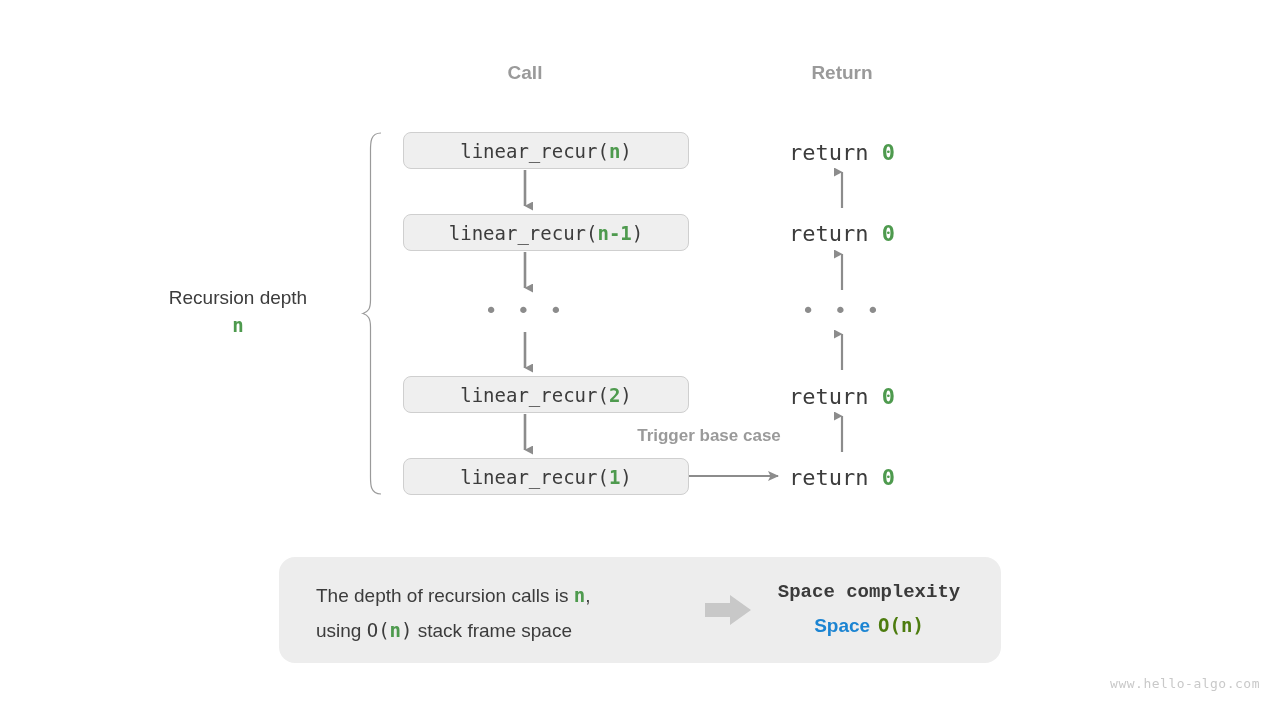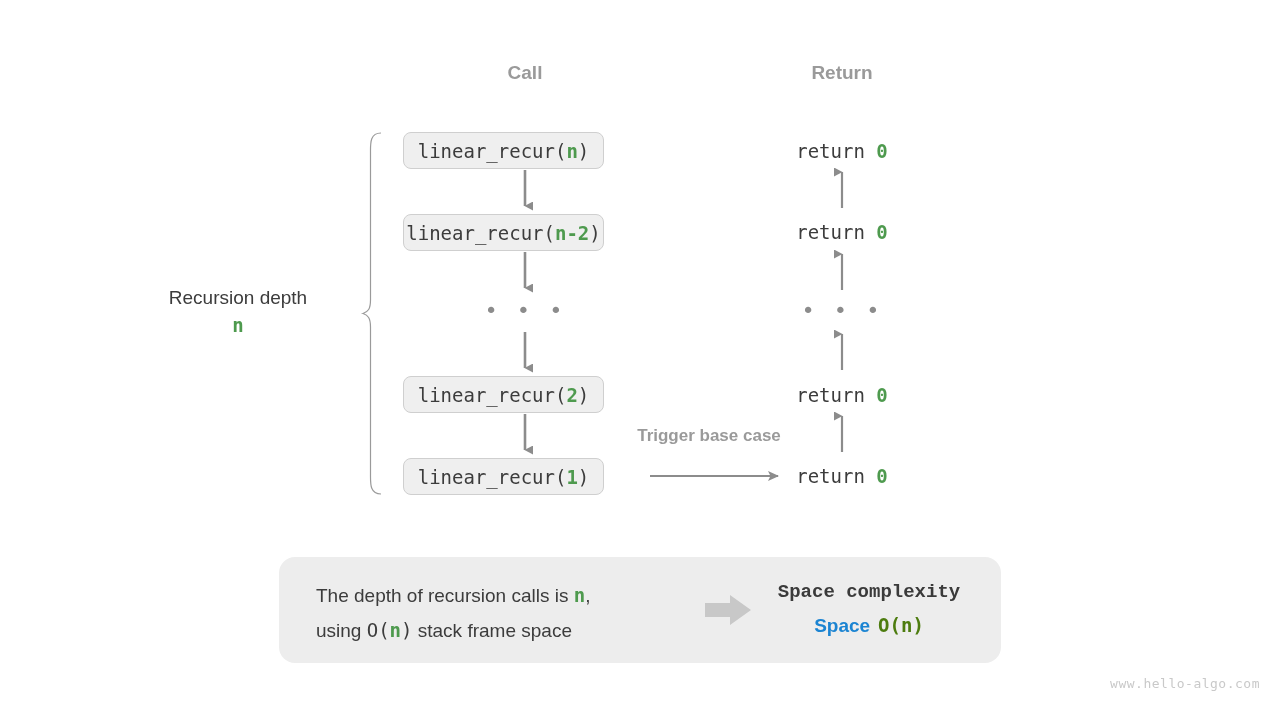--- a/index.html
+++ b/index.html
@@ -33,21 +33,21 @@
     white-space: nowrap;
     transform: translateX(-50%);
   }
   #hdr-call  { left: 525px; top: 62px; }
   #hdr-return{ left: 842px; top: 62px; }
 
   
   .frame-box {
     position: absolute;
     left: 403px;
-    width: 201px;
+    width: 286px;
     height: 37px;
     box-sizing: border-box;
     background: #efefef;
     border: 1px solid #cfcfcf;
     border-radius: 8px;
     display: flex;
     align-items: center;
     justify-content: center;
     font-family: "DejaVu Sans Mono", monospace;
     font-size: 19px;
@@ -61,21 +61,21 @@
   #box-1 { top: 214px; }
   #box-2 { top: 376px; }
   #box-3 { top: 458px; }
 
   
   .ret-label {
     position: absolute;
     left: 842px;
     transform: translateX(-50%);
     font-family: "DejaVu Sans Mono", monospace;
-    font-size: 19px;
+    font-size: 22px;
     color: #3c3c3c;
     white-space: nowrap;
   }
   .ret-label .grn { color: #4e9a4e; font-weight: bold; }
   #ret-0 { top: 140px; }
   #ret-1 { top: 221px; }
   #ret-2 { top: 384px; }
   #ret-3 { top: 465px; }
 
   
@@ -265,21 +265,21 @@
   </svg>
 
   <div class="frame-box" id="box-0">
       <span>linear_recur(</span>
       <span class="grn">n</span>
       <span>)</span>
     </div>
 
   <div class="frame-box" id="box-1">
       <span>linear_recur(</span>
-      <span class="grn">n-2</span>
+      <span class="grn">n-1</span>
       <span>)</span>
     </div>
 
   <div class="frame-box" id="box-2">
       <span>linear_recur(</span>
       <span class="grn">2</span>
       <span>)</span>
     </div>
 
   <div class="frame-box" id="box-3">

